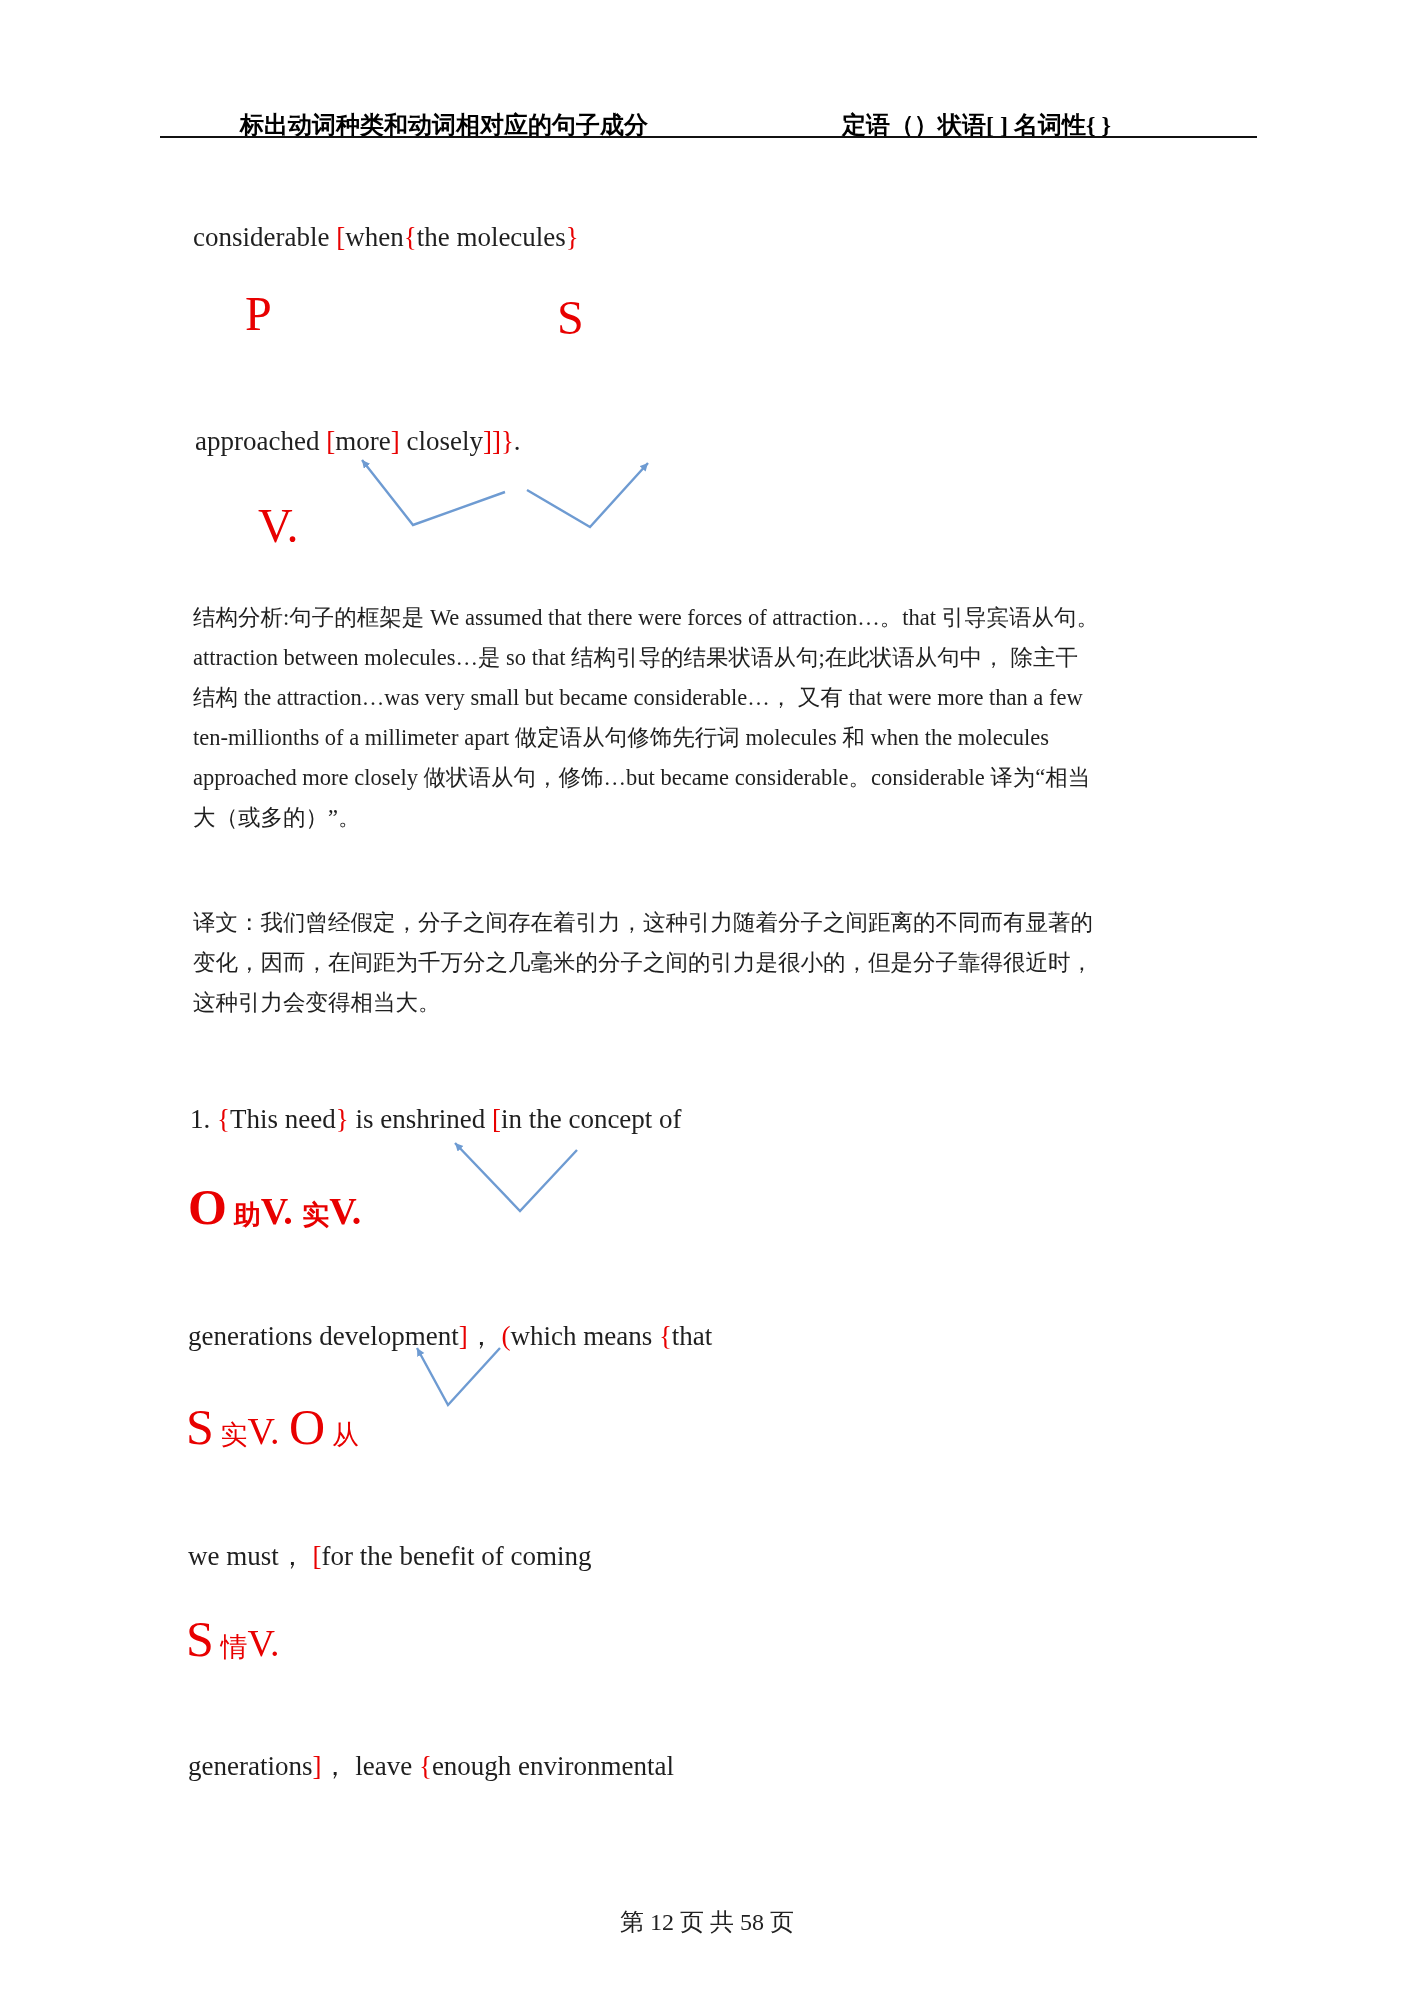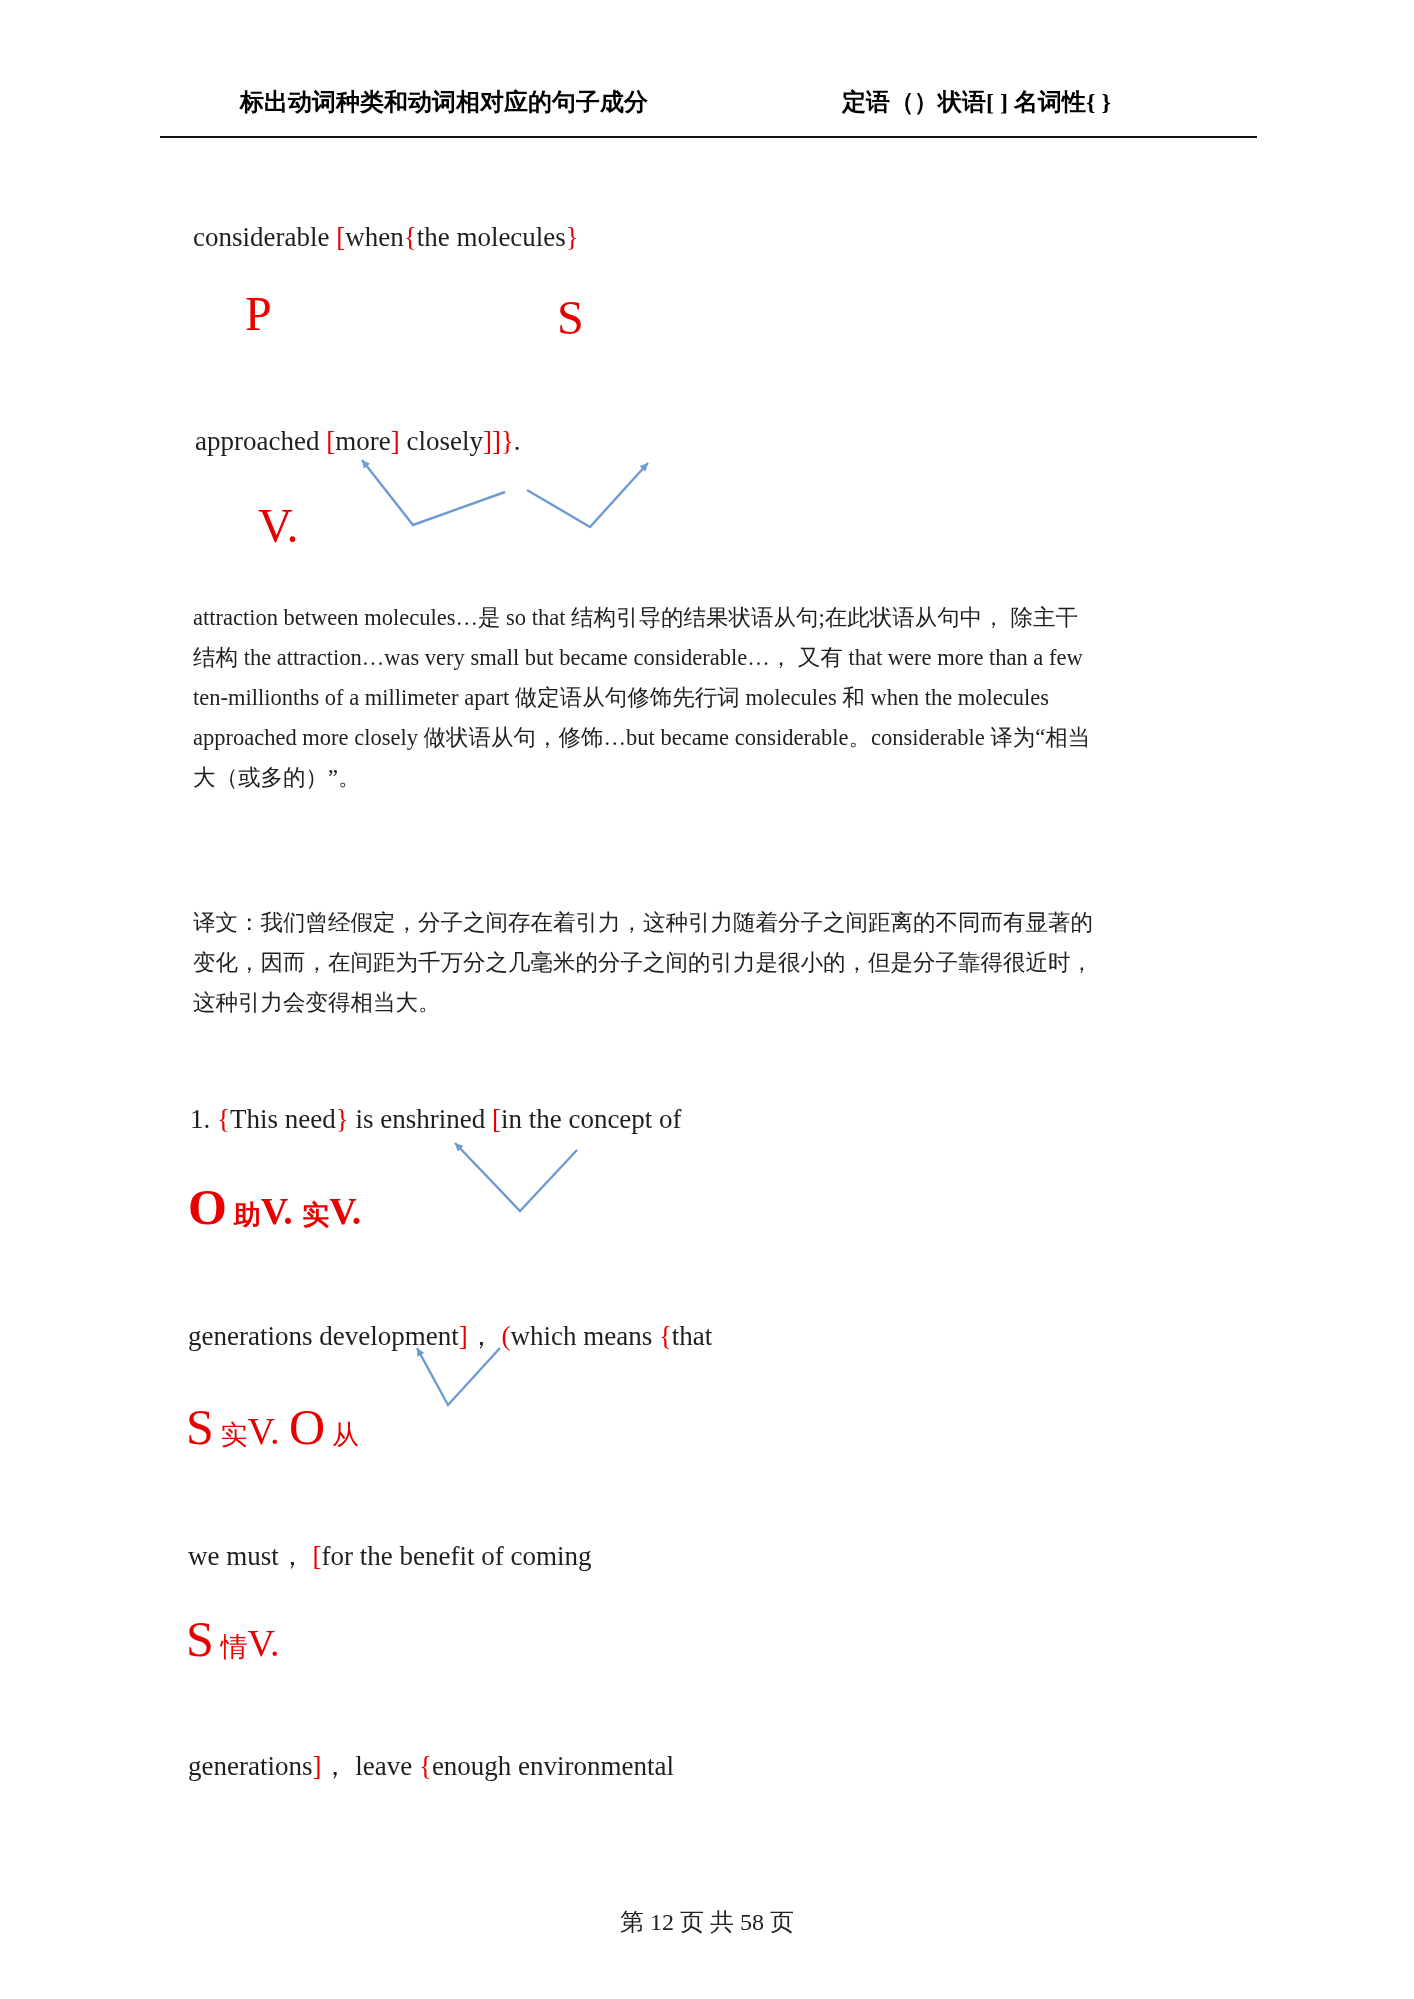--- a/index.html
+++ b/index.html
@@ -1,20 +1,20 @@
 <!DOCTYPE html>
 <html style="--red: #e80000; --ink: #1f1f1f; --arrow_blue: #6e9bd2;"><head>
 <meta charset="utf-8">
 <style>
   * { margin:0; padding:0; box-sizing:border-box; }
   html,body { background:#ffffff; }
   body { font-family:"Liberation Serif","DejaVu Serif",serif; color:var(--ink,#1f1f1f); }
   .page { position:relative; width:1414px; height:1999px; background:#ffffff; margin:0 auto; overflow:hidden; }
 
-  .hdr { position:absolute; font-weight:bold; font-size:24px; color:#000; white-space:nowrap; }
+  .hdr { position:absolute; font-weight:bold; font-size:24px; color:#000; white-space:nowrap;margin-top:23px; }
   .rule { position:absolute; left:160px; top:136px; width:1097px; height:0; border-top:2px solid #111; }
 
   .bigline { position:absolute; font-size:27px; white-space:nowrap; color:var(--ink,#1f1f1f);margin-top:32px; }
   .c-r { color:var(--red,#e80000); }
   .c-k { color:var(--ink,#1f1f1f); }
 
   .lbl { position:absolute; color:var(--red,#e80000); font-size:48px; white-space:nowrap; }
   .lblrow { position:absolute; color:var(--red,#e80000); font-size:38px; white-space:nowrap; }
   .sz-xl { font-size:50px; }
   .sz-lg { font-size:38px; }
@@ -41,20 +41,21 @@
   <div class="bigline" style="left:193px; top:190px;"><span class="c-k">considerable </span><span class="c-r">[</span><span class="c-k">when</span><span class="c-r">{</span><span class="c-k">the molecules</span><span class="c-r">}</span></div>
 
   <div class="lbl" style="left:245px; top:286px;">P</div>
   <div class="lbl" style="left:557px; top:290px;">S</div>
 
   <div class="bigline" style="left:195px; top:394px;"><span class="c-k">approached </span><span class="c-r">[</span><span class="c-k">more</span><span class="c-r">]</span><span class="c-k"> closely</span><span class="c-r">]]}</span><span class="c-k">.</span></div>
 
   <div class="lbl" style="left:258px; top:498px;">V.</div>
 
   <div class="para" style="top:598px;">
+      <div>结构分析:句子的框架是 We assumed that there were forces of attraction…。that 引导宾语从句。</div>
       <div>attraction between molecules…是 so that 结构引导的结果状语从句;在此状语从句中， 除主干</div>
       <div>结构 the attraction…was very small but became considerable…， 又有 that were more than a few</div>
       <div>ten-millionths of a millimeter apart 做定语从句修饰先行词 molecules 和 when the molecules</div>
       <div>approached more closely 做状语从句，修饰…but became considerable。considerable 译为“相当</div>
       <div>大（或多的）”。</div>
     </div>
 
   <div class="para" style="top:903px;">
       <div>译文：我们曾经假定，分子之间存在着引力，这种引力随着分子之间距离的不同而有显著的</div>
       <div>变化，因而，在间距为千万分之几毫米的分子之间的引力是很小的，但是分子靠得很近时，</div>

